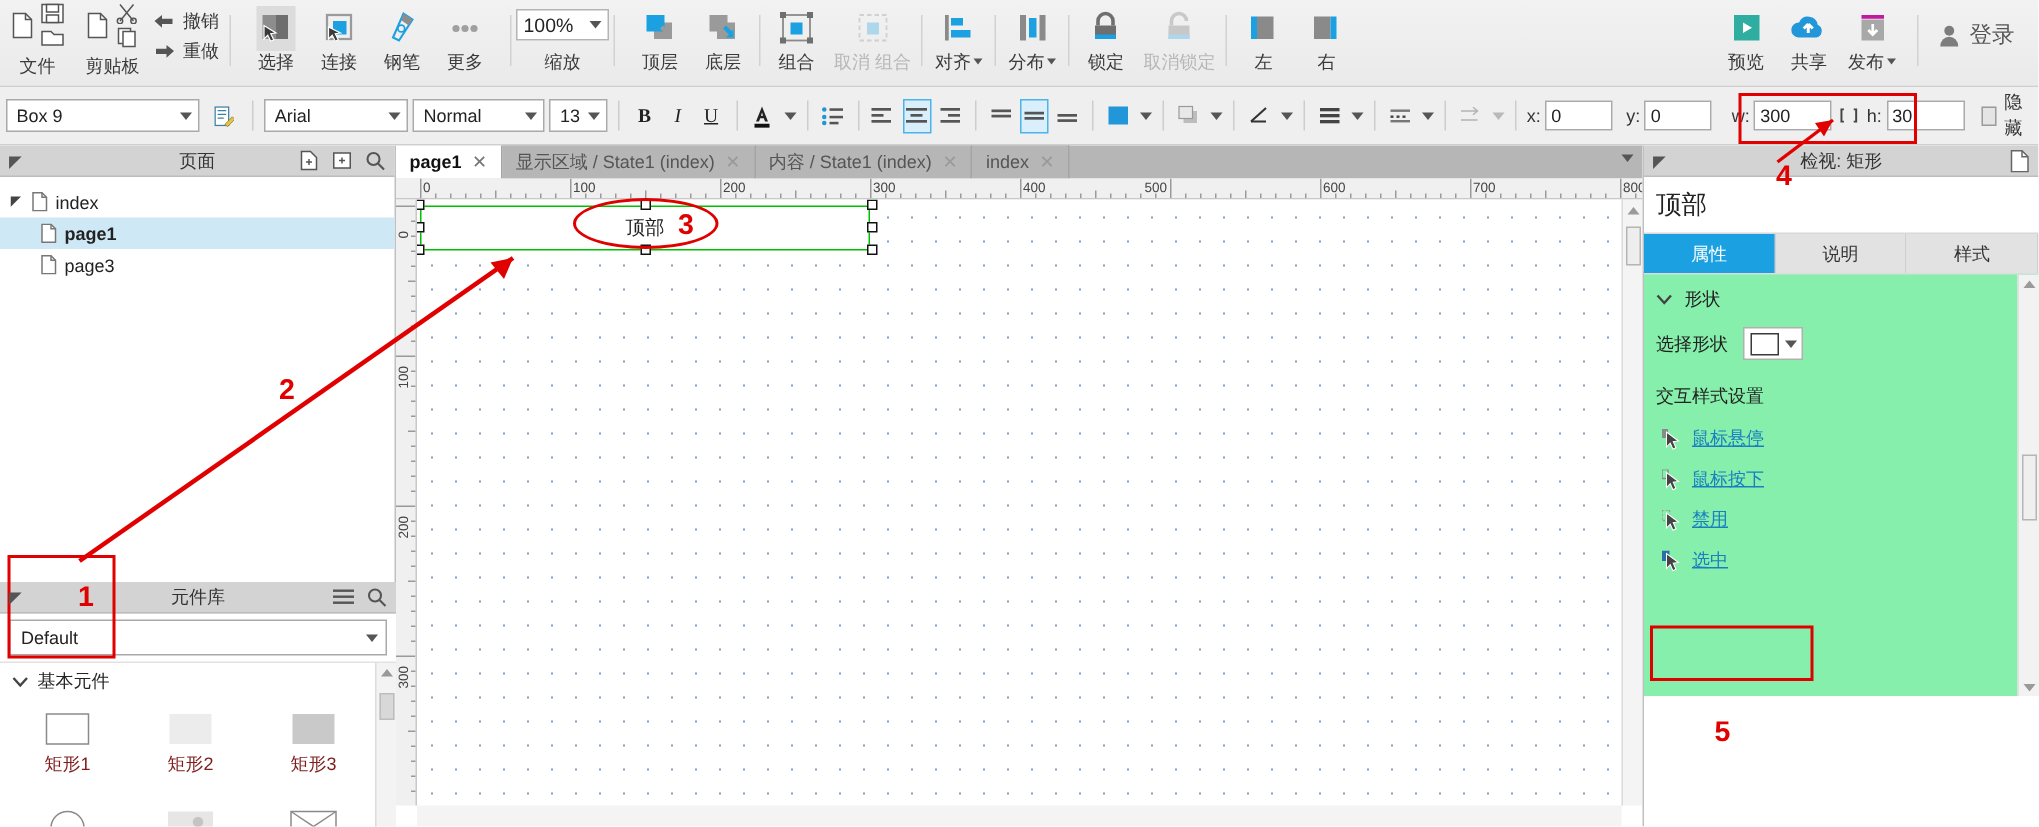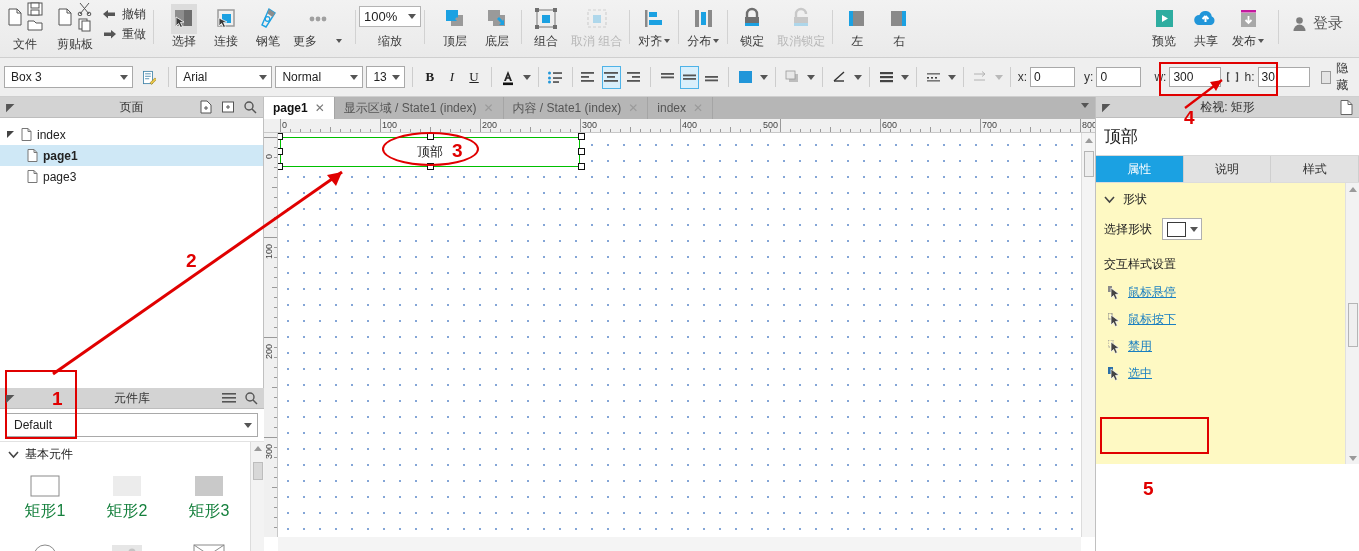--- a/index.html
+++ b/index.html
@@ -102,21 +102,21 @@
 
   .libpanel { position:absolute; left:0; top:291px; width:264px; height:200px; background:#fff; }
   .libselect {
     height:24px;margin:4px 6px;border:1px solid #a9a9a9;background:#fff;
     display:flex;align-items:center;justify-content:space-between;padding:0 5px 0 7px;font-size:12px;color:#222;
   }
   .libbody { position:relative; height:144px; border-top:1px solid #e2e2e2; }
   .libgroup { display:flex;align-items:center;gap:6px;padding:4px 0 2px 8px;font-size:12px;color:#222; }
   .libgrid { display:flex; padding:4px 0 0 4px; }
   .libcell { width:82px; display:flex;flex-direction:column;align-items:center;gap:4px;padding:6px 0; }
-  .libcell .cname { font-size:16px;color:#15803d; }
+  .libcell .cname { font-size:12px;color:#7f1d1d; }
   .libscroll { position:absolute;right:0;top:0;width:14px;height:144px;background:#f3f3f3;border-left:1px solid #dcdcdc; }
   .libscroll .thumb { position:absolute;top:20px;left:2px;width:10px;height:18px;background:#d8d8d8;border:1px solid #bdbdbd; }
   .sarrow { position:absolute;left:3px;width:0;height:0;border-left:4px solid transparent;border-right:4px solid transparent; }
 
   
   .canvaswrap { position:absolute; left:264px; top:97px; width:831px; height:454px; background:#fff; }
   .tabbar { height:22px; background:#b6b6b6; display:flex; align-items:stretch; position:relative; }
   .ctab {
     display:flex;align-items:center;gap:7px;padding:0 9px;font-size:12px;color:#555;
     background:#b6b6b6; border-right:1px solid #a5a5a5;
@@ -155,21 +155,21 @@
   .vscroll { position:absolute; right:0; top:36px; width:14px; height:404px; background:#f4f4f4; border-left:1px solid #dcdcdc; }
   .vscroll .thumb { position:absolute;left:2px;top:18px;width:10px;height:26px;background:#eee;border:1px solid #b5b5b5; }
   .hscroll { position:absolute; left:14px; bottom:0; width:803px; height:14px; background:#f4f4f4; }
 
   
   .rightpanel { position:absolute; left:1095px; top:97px; width:264px; height:454px; background:#fff; border-left:1px solid #c0c0c0; }
   .rpName { height:38px; display:flex;align-items:center;padding:0 8px; font-size:17px;color:#222; background:#fff; border-bottom:1px solid #d8d8d8;}
   .rpTabs { display:flex; height:26px; }
   .rpTab { flex:1; display:flex;align-items:center;justify-content:center; font-size:12px; background:#e2e2e2; border-right:1px solid #cfcfcf; color:#333; }
   .rpTab.active { background:#1ba1e2; color:#fff; }
-  .rpBody { position:relative; height:282px; background:#fef9c3; border-top:1px solid #dcdcdc; overflow:hidden; }
+  .rpBody { position:relative; height:282px; background:#86efac; border-top:1px solid #dcdcdc; overflow:hidden; }
   .secRow { display:flex;align-items:center;gap:8px; padding:8px 0 4px 8px; font-size:12px;color:#222; }
   .shapeRow { display:flex;align-items:center;gap:10px; padding:6px 0 6px 8px; font-size:12px;color:#222; }
   .shapeSel { width:40px;height:22px;border:1px solid #b0b0b0;background:#fff;display:flex;align-items:center;justify-content:center; }
   .shapeSq { width:19px;height:15px;border:1px solid #3a3a3a;background:#fff; }
   .lnkRow { display:flex;align-items:center;gap:7px;padding:5px 0 5px 12px; font-size:12px; }
   .lnkRow a { color:#1a7fc1; text-decoration:underline; }
   .rpScroll { position:absolute;right:0;top:0;width:14px;height:282px;background:#f2f2f2;border-left:1px solid #e0e0e0;}
   .rpScroll .thumb { position:absolute;left:2px;top:120px;width:10px;height:44px;background:#efefef;border:1px solid #b5b5b5; }
 
   
@@ -275,21 +275,21 @@
         <div class="lbl">钢笔</div>
       </div>
       <div class="rbtn">
         <div class="glyph">
           <svg width="28" height="24" viewBox="0 0 28 24">
             <circle cx="8" cy="12" r="2.4" fill="#a0a0a0"></circle>
               <circle cx="14" cy="12" r="2.4" fill="#a0a0a0"></circle>
               <circle cx="20" cy="12" r="2.4" fill="#a0a0a0"></circle>
           </svg>
         </div>
-        <div class="lbl" style="display:flex;align-items:center;gap:19px;">
+        <div class="lbl" style="display:flex;align-items:center;gap:19px;flex-direction:column;">
           <span>更多</span>
           <span class="caret sm"></span>
         </div>
       </div>
     </div>
 
     <div class="rsep"></div>
 
     <div class="zoombox">
       <div class="zoomsel">
@@ -457,21 +457,21 @@
       <svg width="15" height="16" viewBox="0 0 15 16">
         <circle cx="7.5" cy="4.5" r="3.3" fill="#7d7d7d"></circle>
           <path d="M1.5 15 a6 6.5 0 0 1 12 0 z" fill="#7d7d7d"></path>
         </svg>
       <span class="txt">登录</span>
     </div>
   </div>
 
   <div class="formatbar">
     <div class="fsel" style="width:155px">
-      <span>Box 3</span>
+      <span>Box 9</span>
       <span class="caret"></span>
     </div>
     <svg width="19" height="19" viewBox="0 0 19 19" style="margin:0 5px">
       <rect x="3" y="2" width="11" height="15" fill="#fff" stroke="#3a7fa5"></rect>
       <path d="M5 5h7M5 8h7M5 11h5" stroke="#3a7fa5"></path>
       <path d="M11 16 l6 -6 l2 2 l-6 6 z" fill="#e8c547" stroke="#8a7010" stroke-width="0.6"></path>
       </svg>
     <div class="fsep"></div>
     <div class="fsel" style="width:115px">
       <span>Arial</span>

